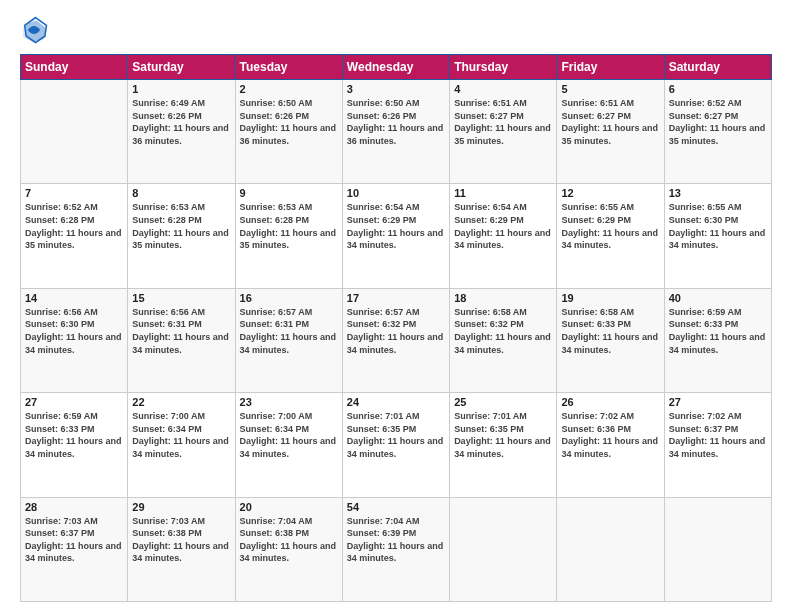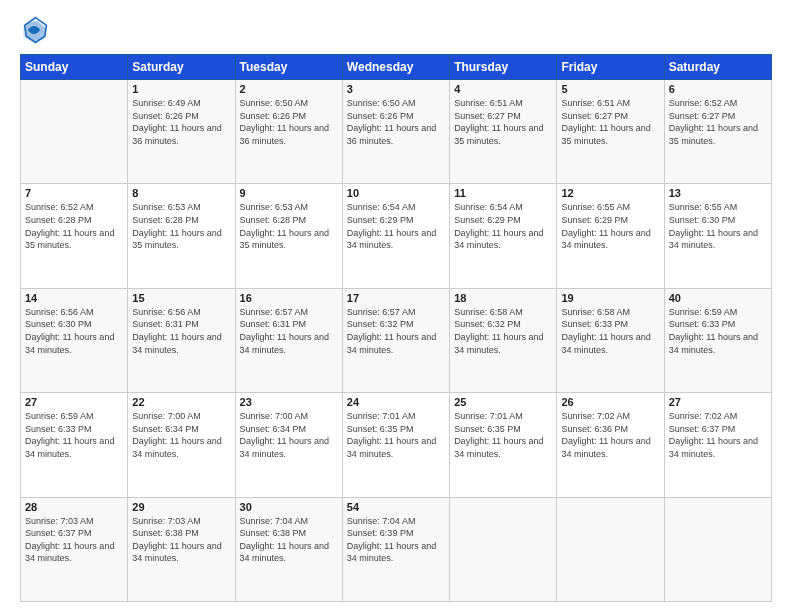--- a/index.html
+++ b/index.html
@@ -54,21 +54,21 @@
       margin-top: 2px;
     }
     .calendar {
       flex: 1;
       border: 1px solid #ccc;
       border-collapse: collapse;
       width: 100%;
       table-layout: fixed;
     }
     .calendar th {
-      background: #1d4ed8;
+      background: #be185d;
       color: #fff;
       font-size: 12px;
       font-weight: bold;
       padding: 5px 4px;
       text-align: left;
       border: 1px solid #1a5aa0;
     }
     .calendar td {
       border: 1px solid #ccc;
       vertical-align: top;
@@ -81,20 +81,21 @@
       font-size: 11px;
       font-weight: bold;
       color: #222;
       display: block;
       margin-bottom: 2px;
     }
     .day-info {
       font-size: 9px;
       color: #444;
       line-height: 1.4;
+      font-weight: bold;
     }
     .empty-cell {
       background: #f9f9f9;
     }
     .week-row td {
       background: #fff;
     }
     .week-row:nth-child(odd) td {
       background: #f8f8f8;
     }
@@ -255,21 +256,21 @@
         <tr class="week-row">
           <td>
             <span class="day-num">28</span>
             <div class="day-info">Sunrise: 7:03 AM<br>Sunset: 6:37 PM<br>Daylight: 11 hours and 34 minutes.</div>
           </td>
           <td>
             <span class="day-num">29</span>
             <div class="day-info">Sunrise: 7:03 AM<br>Sunset: 6:38 PM<br>Daylight: 11 hours and 34 minutes.</div>
           </td>
           <td>
-            <span class="day-num">30</span>
+            <span class="day-num">20</span>
             <div class="day-info">Sunrise: 7:04 AM<br>Sunset: 6:38 PM<br>Daylight: 11 hours and 34 minutes.</div>
           </td>
           <td>
             <span class="day-num">54</span>
             <div class="day-info">Sunrise: 7:04 AM<br>Sunset: 6:39 PM<br>Daylight: 11 hours and 34 minutes.</div>
           </td>
           <td class="empty-cell"></td>
           <td class="empty-cell"></td>
           <td class="empty-cell"></td>
         </tr>

